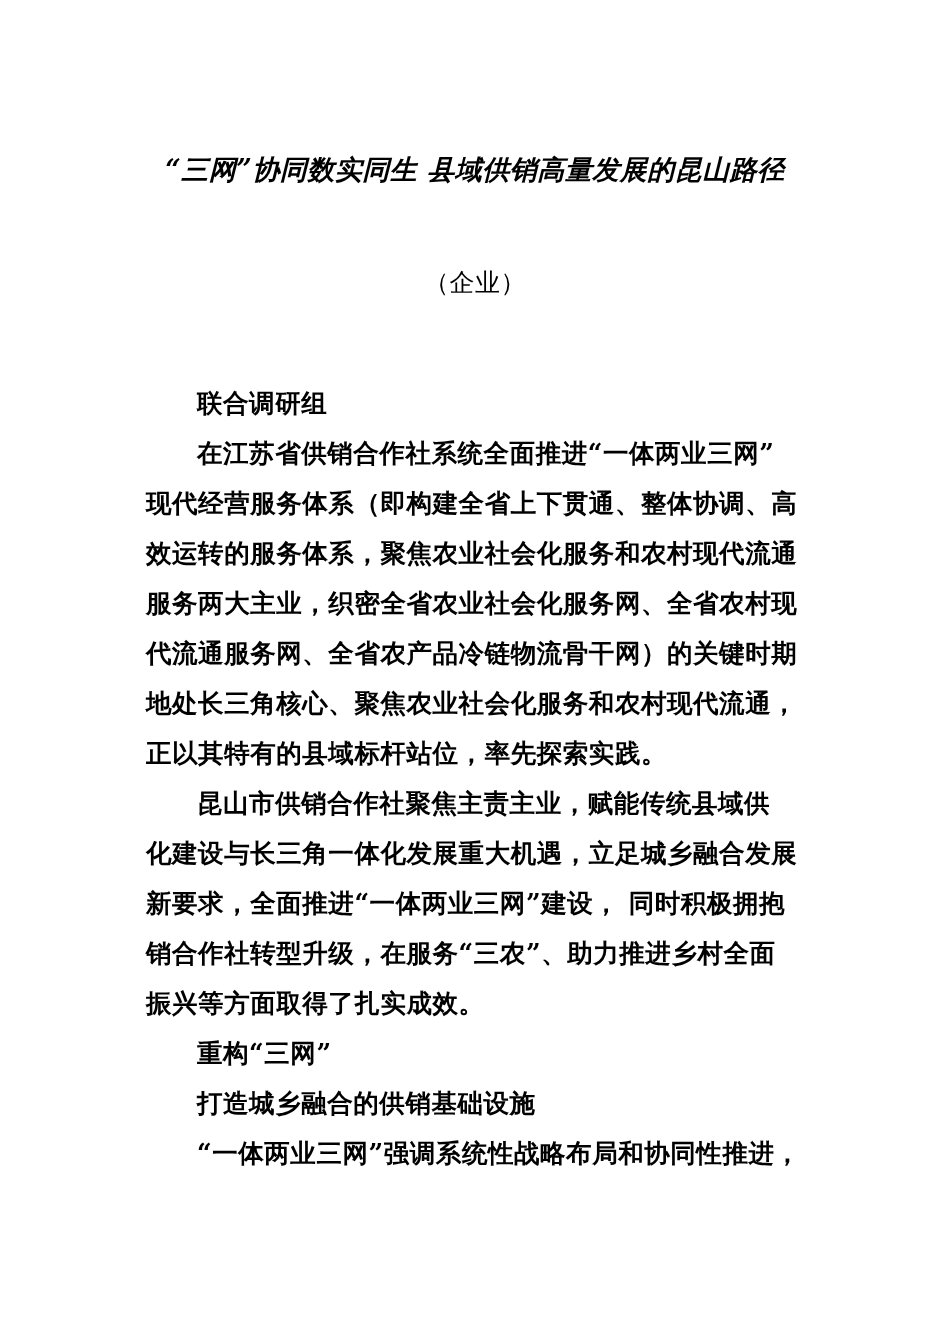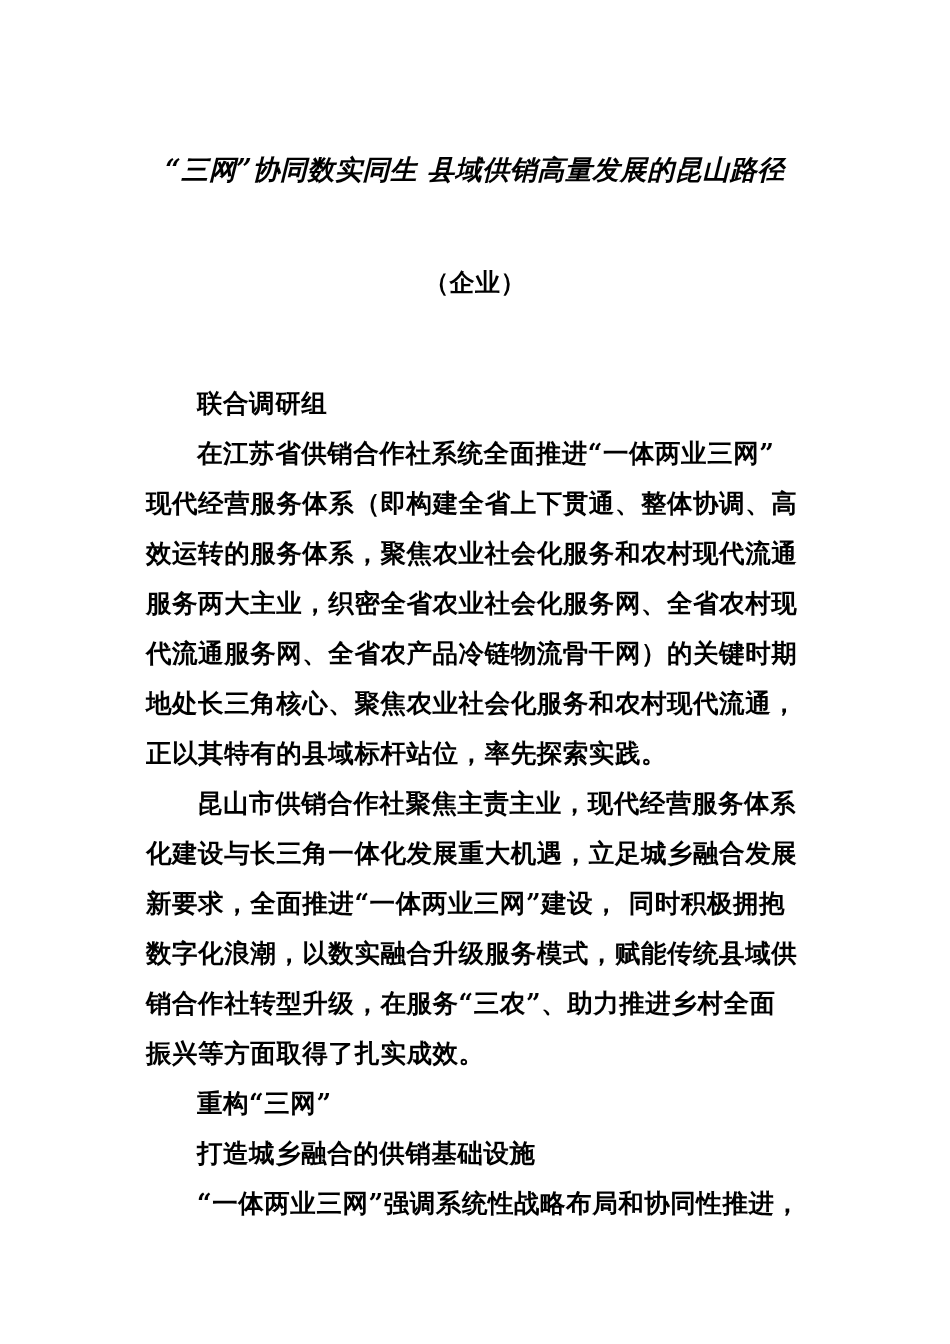--- a/index.html
+++ b/index.html
@@ -40,21 +40,21 @@
     font-style: italic;
   }
 
   .doc-subtitle {
     position: absolute;
     left: 0;
     right: 0;
     top: 263px;
     text-align: center;
     font-size: 25px;
-    font-weight: bold;
+    font-weight: normal;
     letter-spacing: 0.5px;
     line-height: 40px;
     white-space: pre;
   }
 
   
   .body-block {
     position: absolute;
     left: 146px;
     top: 378px;
@@ -91,24 +91,23 @@
 
   <div class="body-block">
       <div class="doc-line justify indent-2">联合调研组</div>
       <div class="doc-line justify indent-2">在江苏省供销合作社系统全面推进“一体两业三网”</div>
       <div class="doc-line justify">现代经营服务体系（即构建全省上下贯通、整体协调、高</div>
       <div class="doc-line justify">效运转的服务体系，聚焦农业社会化服务和农村现代流通</div>
       <div class="doc-line justify">服务两大主业，织密全省农业社会化服务网、全省农村现</div>
       <div class="doc-line justify">代流通服务网、全省农产品冷链物流骨干网）的关键时期</div>
       <div class="doc-line justify">地处长三角核心、聚焦农业社会化服务和农村现代流通，</div>
       <div class="doc-line justify">正以其特有的县域标杆站位，率先探索实践。</div>
-      <div class="doc-line justify indent-2">昆山市供销合作社聚焦主责主业，现代经营服务体系</div>
+      <div class="doc-line justify indent-2">昆山市供销合作社聚焦主责主业，赋能传统县域供</div>
       <div class="doc-line justify">化建设与长三角一体化发展重大机遇，立足城乡融合发展</div>
       <div class="doc-line justify">新要求，全面推进“一体两业三网”建设， 同时积极拥抱</div>
-      <div class="doc-line justify">数字化浪潮，以数实融合升级服务模式，赋能传统县域供</div>
       <div class="doc-line justify">销合作社转型升级，在服务“三农”、助力推进乡村全面</div>
       <div class="doc-line justify">振兴等方面取得了扎实成效。</div>
       <div class="doc-line justify indent-2">重构“三网”</div>
       <div class="doc-line justify indent-2">打造城乡融合的供销基础设施</div>
       <div class="doc-line justify indent-2">“一体两业三网”强调系统性战略布局和协同性推进，</div>
     </div>
 
 </div>
 
 </body></html>

